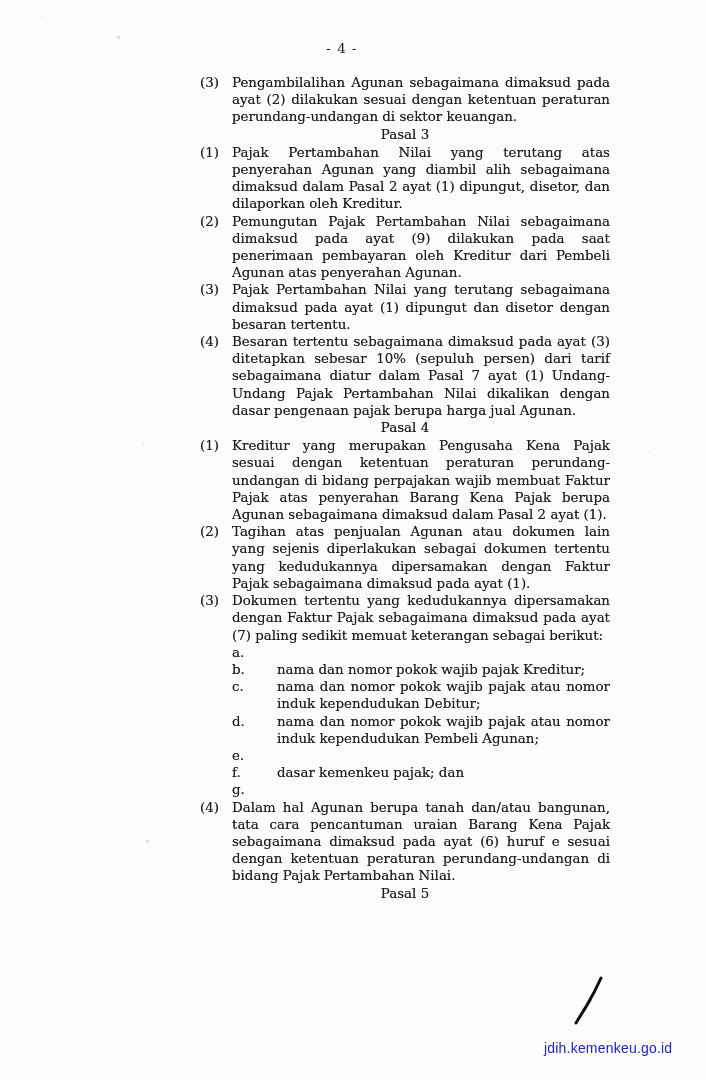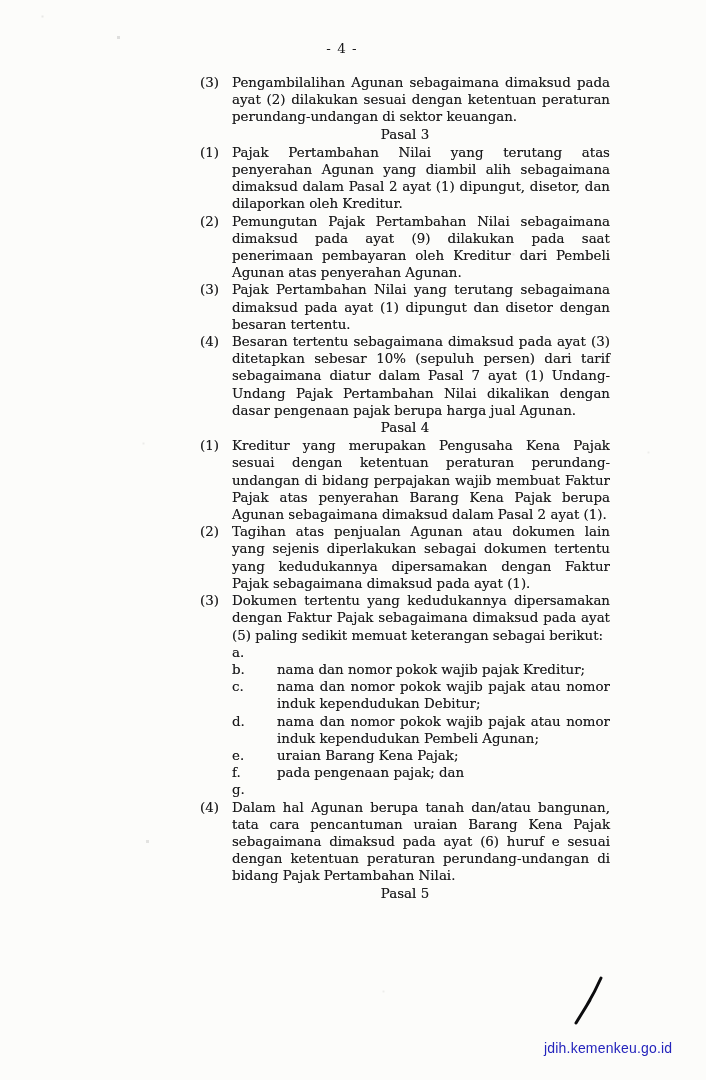--- a/index.html
+++ b/index.html
@@ -104,43 +104,42 @@
       <div class="item">
         <span class="marker">(1)</span>
         <div class="itext"><span>Kreditur yang merupakan Pengusaha Kena Pajak sesuai dengan ketentuan peraturan perundang-undangan di bidang perpajakan wajib membuat Faktur Pajak atas penyerahan Barang Kena Pajak berupa Agunan sebagaimana dimaksud dalam Pasal 2 ayat (1).</span></div>
       </div>
       <div class="item">
         <span class="marker">(2)</span>
         <div class="itext"><span>Tagihan atas penjualan Agunan atau dokumen lain yang sejenis diperlakukan sebagai dokumen tertentu yang kedudukannya dipersamakan dengan Faktur Pajak sebagaimana dimaksud pada ayat (1).</span></div>
       </div>
       <div class="item">
         <span class="marker">(3)</span>
-        <div class="itext"><span>Dokumen tertentu yang kedudukannya dipersamakan dengan Faktur Pajak sebagaimana dimaksud pada ayat (5) paling sedikit memuat keterangan sebagai berikut:</span><div class="sublist">
+        <div class="itext"><span>Dokumen tertentu yang kedudukannya dipersamakan dengan Faktur Pajak sebagaimana dimaksud pada ayat (7) paling sedikit memuat keterangan sebagai berikut:</span><div class="sublist">
             <div class="subitem">
               <span class="smarker">a.</span>
             </div>
             <div class="subitem">
               <span class="smarker">b.</span>
               <span class="stext">nama dan nomor pokok wajib pajak Kreditur;</span>
             </div>
             <div class="subitem">
               <span class="smarker">c.</span>
               <span class="stext">nama dan nomor pokok wajib pajak atau nomor induk kependudukan Debitur;</span>
             </div>
             <div class="subitem">
               <span class="smarker">d.</span>
               <span class="stext">nama dan nomor pokok wajib pajak atau nomor induk kependudukan Pembeli Agunan;</span>
             </div>
             <div class="subitem">
               <span class="smarker">e.</span>
-              <span class="stext">uraian Barang Kena Pajak;</span>
             </div>
             <div class="subitem">
               <span class="smarker">f.</span>
-              <span class="stext">pada pengenaan pajak; dan</span>
+              <span class="stext">dasar kemenkeu pajak; dan</span>
             </div>
             <div class="subitem">
               <span class="smarker">g.</span>
             </div>
           </div></div>
       </div>
       <div class="item">
         <span class="marker">(4)</span>
         <div class="itext"><span>Dalam hal Agunan berupa tanah dan/atau bangunan, tata cara pencantuman uraian Barang Kena Pajak sebagaimana dimaksud pada ayat (6) huruf e sesuai dengan ketentuan peraturan perundang-undangan di bidang Pajak Pertambahan Nilai.</span></div>
       </div>

